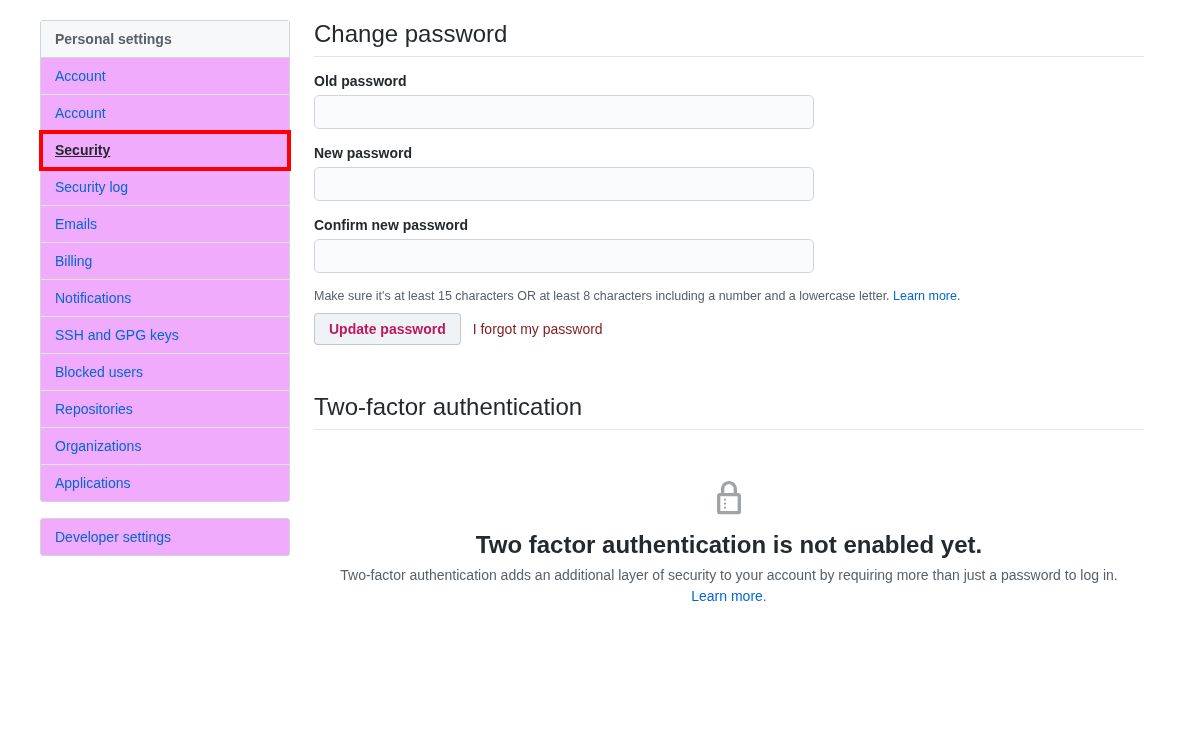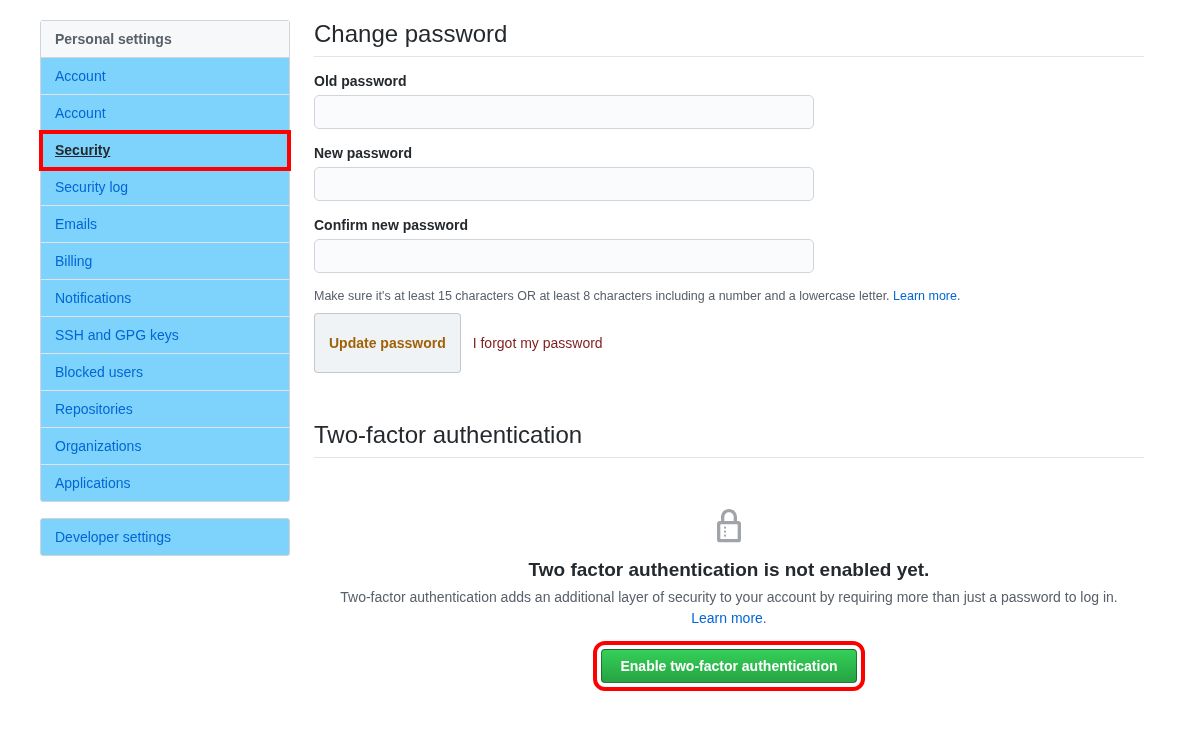--- a/index.html
+++ b/index.html
@@ -20,21 +20,21 @@
       max-width: 1120px;
     }
     .sidebar {
       width: 250px;
       flex-shrink: 0;
     }
     .menu-group {
       border: 1px solid #d1d5da;
       border-radius: 3px;
       margin-bottom: 16px;
-      background: #7dd3fc;
+      background: #f0abfc;
     }
     .menu-header {
       padding: 10px 14px;
       font-weight: 600;
       color: #586069;
       background: #f6f8fa;
       border-bottom: 1px solid #d1d5da;
       font-size: 14px;
     }
     .menu-item {
@@ -99,28 +99,28 @@
       margin-top: 13px;
       margin-bottom: 10px;
     }
     .form-hint a, .tfa-desc a {
       color: #0366d6;
       text-decoration: none;
       cursor: pointer;
     }
     .btn {
       display: inline-block;
-      padding: 21px 14px;
+      padding: 7px 14px;
       font-size: 14px;
       font-weight: 600;
       border: 1px solid rgba(27,31,35,0.2);
       border-radius: 4px;
       background: #eff3f6;
       cursor: pointer;
-      color: #a16207;
+      color: #be185d;
     }
     .btn-primary {
       background: #2ea44f;
       background-image: linear-gradient(-180deg, #34d058, #28a745 90%);
       color: #fff;
       border-color: rgba(27,31,35,0.5);
       padding: 8px 18px;
     }
     .btn-primary.highlighted-btn {
       outline: 4px solid #ff0000;
@@ -147,21 +147,21 @@
     .lock-icon {
       margin-bottom: 12px;
       display: inline-block;
     }
     .lock-icon svg {
       width: 32px;
       height: 38px;
       fill: #a0a4a8;
     }
     .tfa-status {
-      font-size: 19px;
+      font-size: 24px;
       font-weight: 600;
       margin-bottom: 6px;
     }
     .tfa-desc {
       color: #586069;
       font-size: 14px;
       margin-bottom: 20px;
       line-height: 1.5;
     }
   </style>
@@ -227,16 +227,15 @@
           <path d="M19 11h-1V8c0-3.3-2.7-6-6-6S6 4.7 6 8v3H5c-1.1 0-2 .9-2 2v12c0 1.1.9 2 2 2h14c1.1 0 2-.9 2-2V13c0-1.1-.9-2-2-2zM8.5 8c0-1.9 1.6-3.5 3.5-3.5s3.5 1.6 3.5 3.5v3h-7V8zM18.5 24.5h-13v-11h13v11z"></path>
           <circle cx="9" cy="16" r="0.8"></circle>
           <circle cx="9" cy="19" r="0.8"></circle>
           <circle cx="9" cy="22" r="0.8"></circle>
         </svg>
       </span>
       <div class="tfa-status">Two factor authentication is not enabled yet.</div>
       <p class="tfa-desc">
         <span>Two-factor authentication adds an additional layer of security to your account by requiring more than just a password to log in. </span><a>Learn more</a><span>.</span>
       </p>
-      <button class="btn btn-primary highlighted-btn">Enable two-factor authentication</button>
     </div>
   </main>
 </div>
 
 </body></html>

